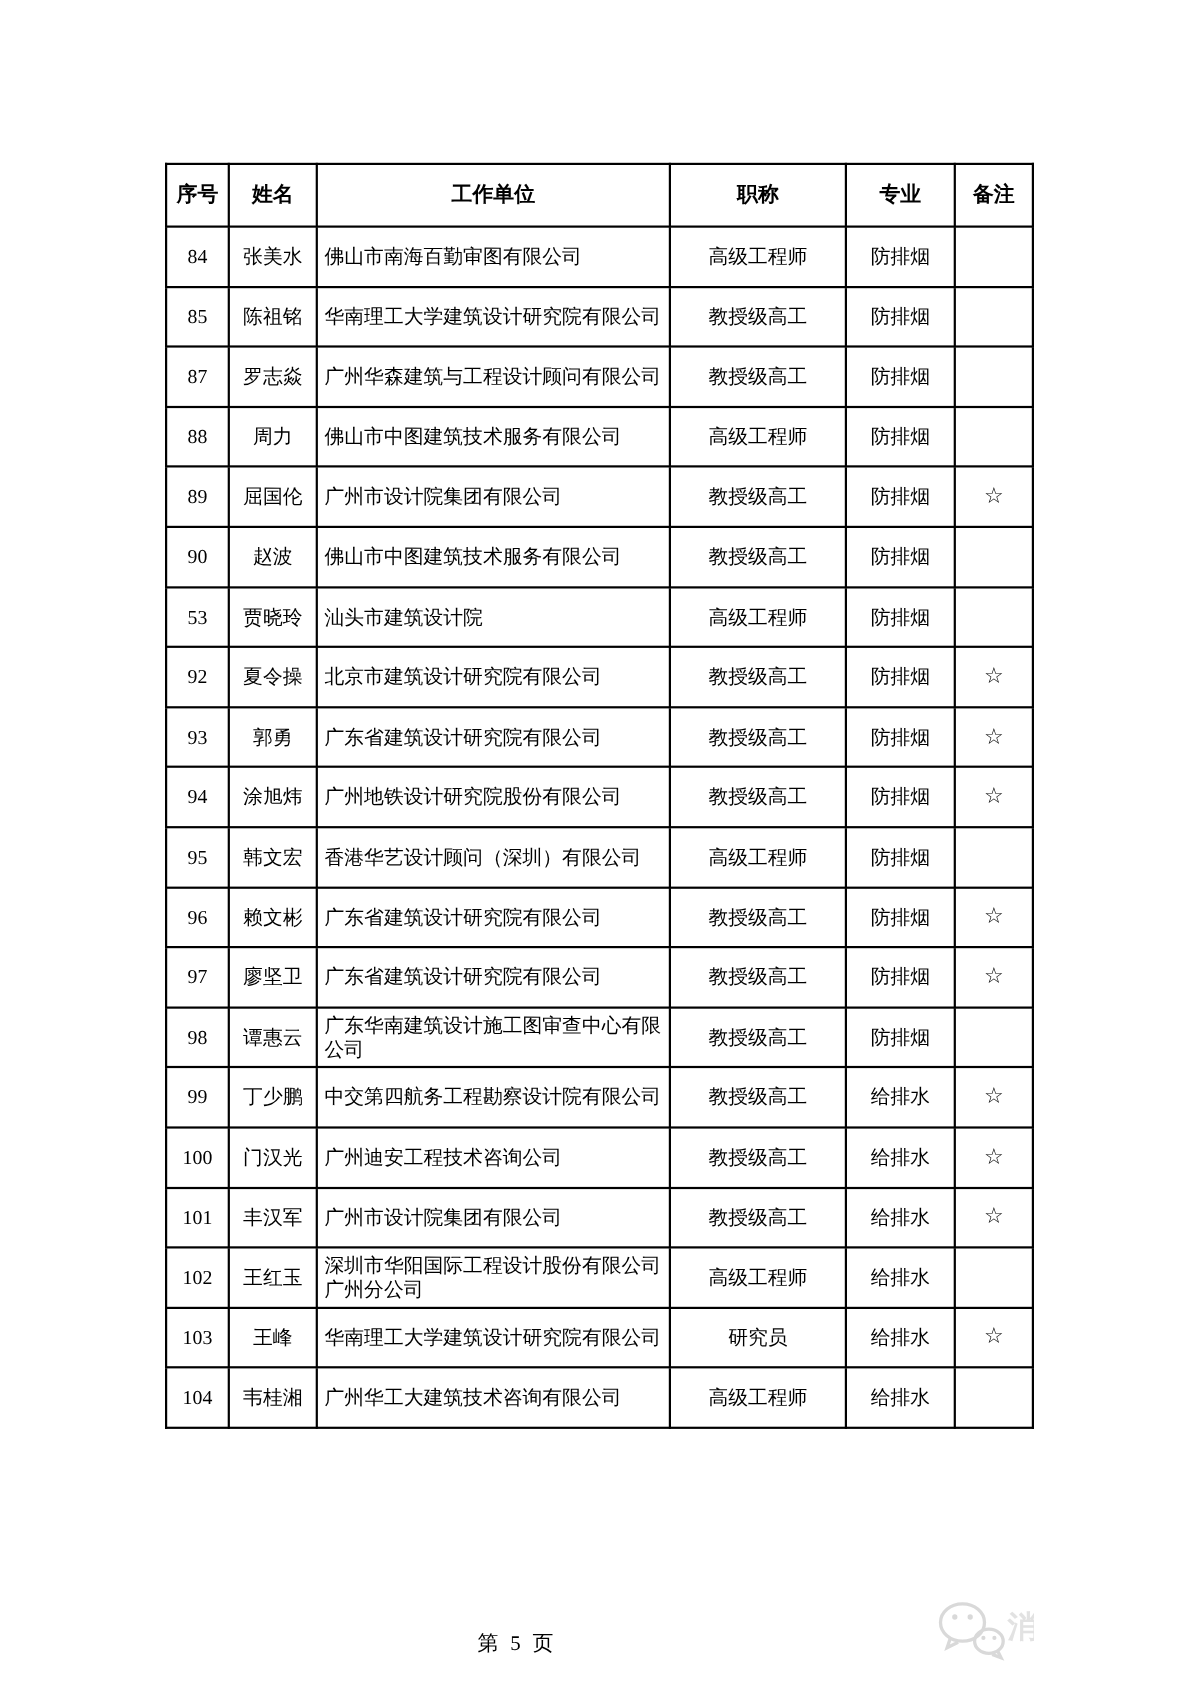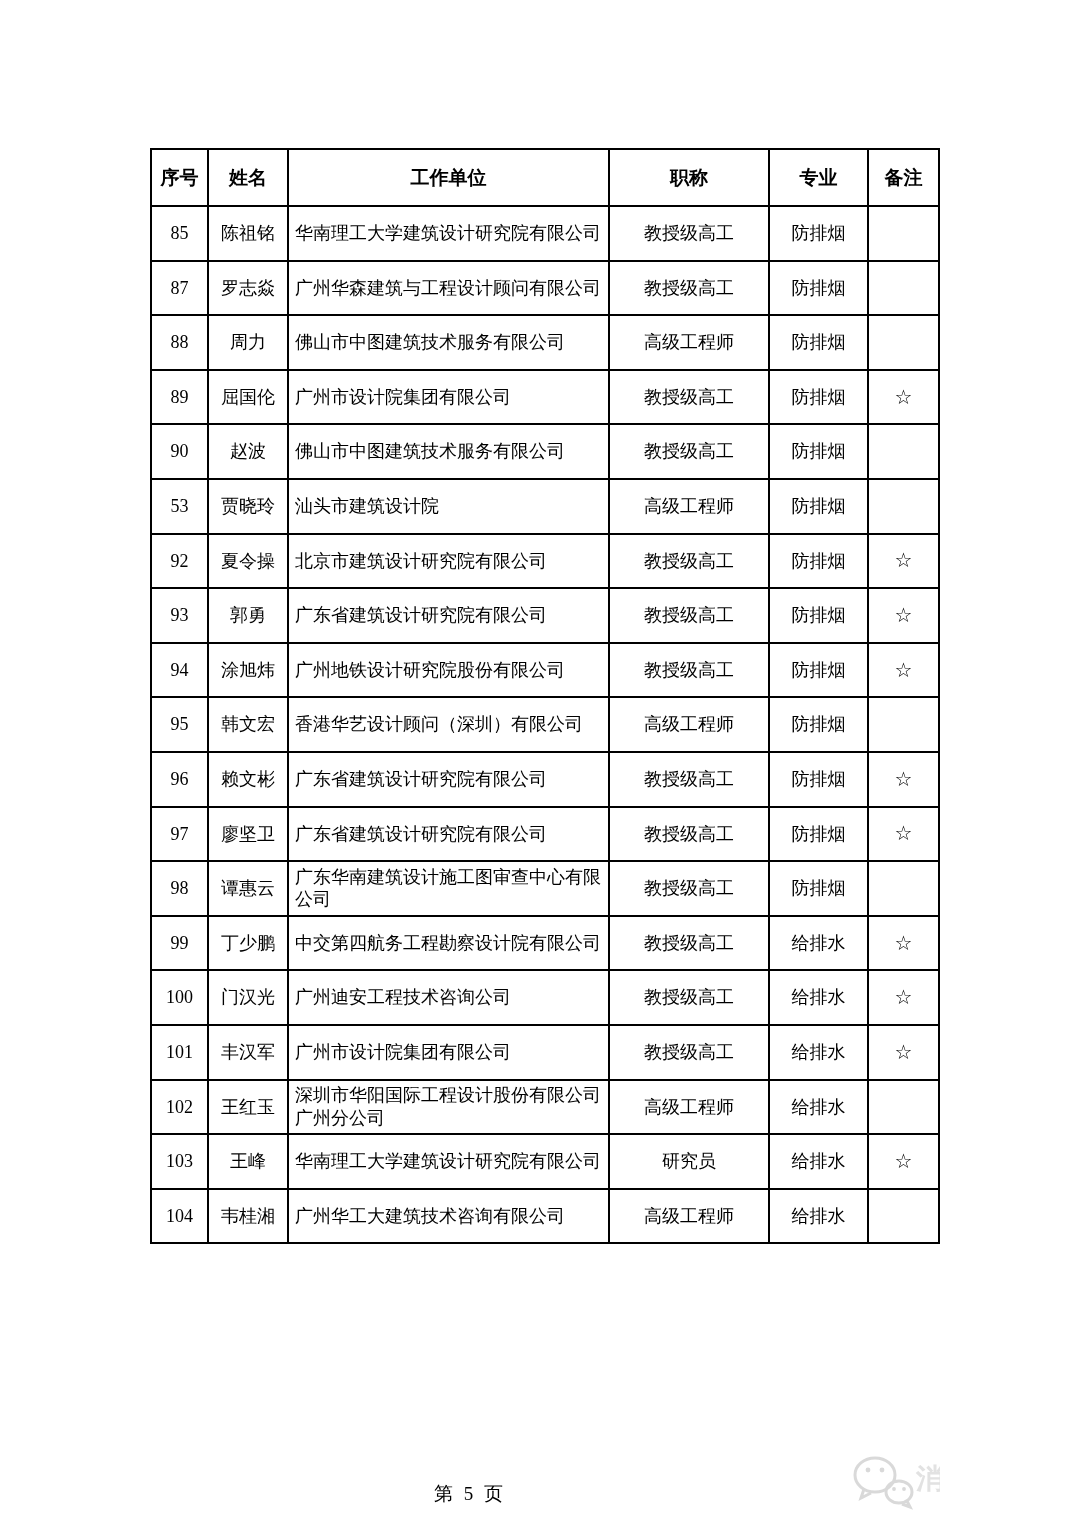--- a/index.html
+++ b/index.html
@@ -76,20 +76,28 @@
       <tr>
         <th>序号</th>
         <th>姓名</th>
         <th>工作单位</th>
         <th>职称</th>
         <th>专业</th>
         <th>备注</th>
       </tr>
     </thead>
     <tbody>
+        <tr>
+      <td class="seq">84</td>
+      <td class="name">张美水</td>
+      <td class="unit">佛山市南海百勤审图有限公司</td>
+      <td class="title">高级工程师</td>
+      <td class="major">防排烟</td>
+      <td class="note"></td>
+    </tr>
         <tr>
       <td class="seq">85</td>
       <td class="name">陈祖铭</td>
       <td class="unit">华南理工大学建筑设计研究院有限公司</td>
       <td class="title">教授级高工</td>
       <td class="major">防排烟</td>
       <td class="note"></td>
     </tr>
         <tr>
       <td class="seq">87</td>

